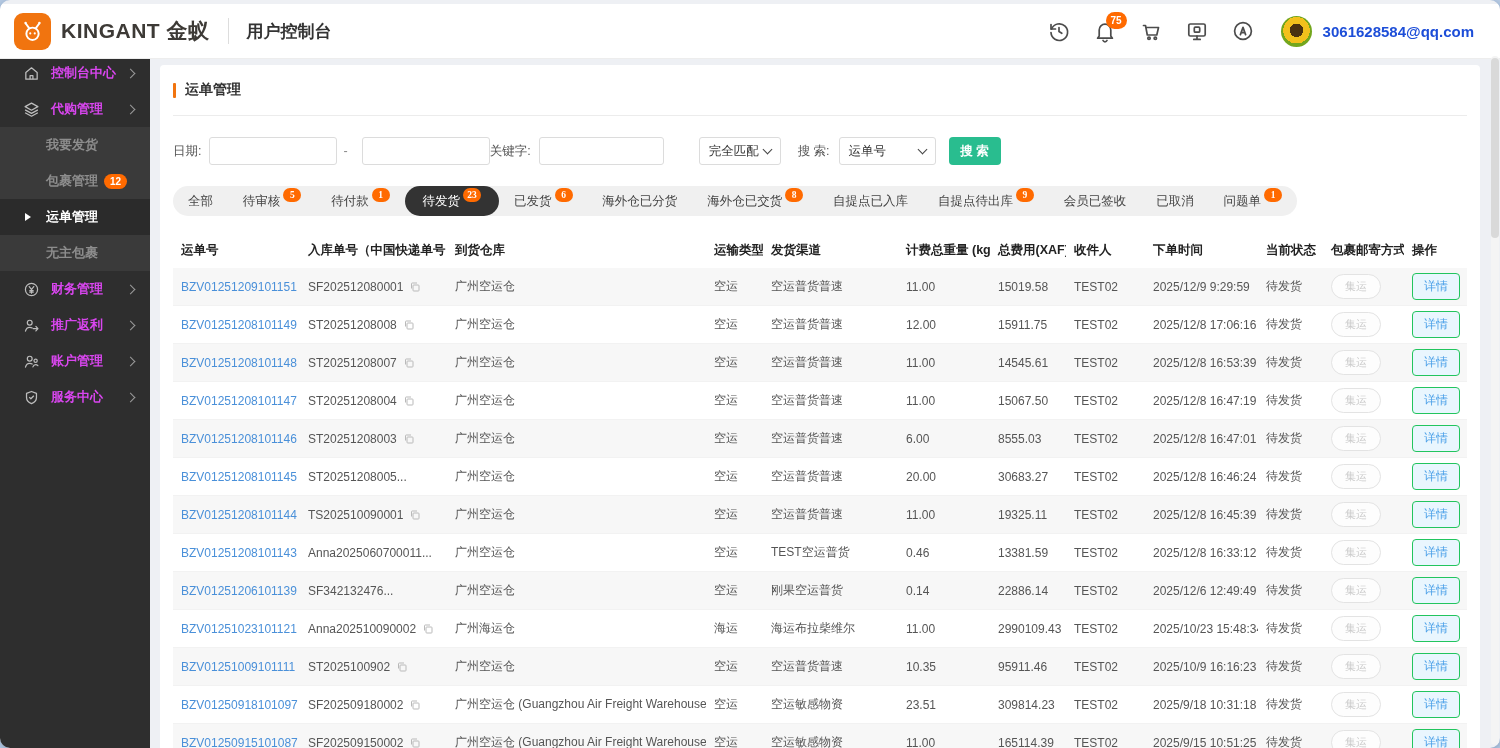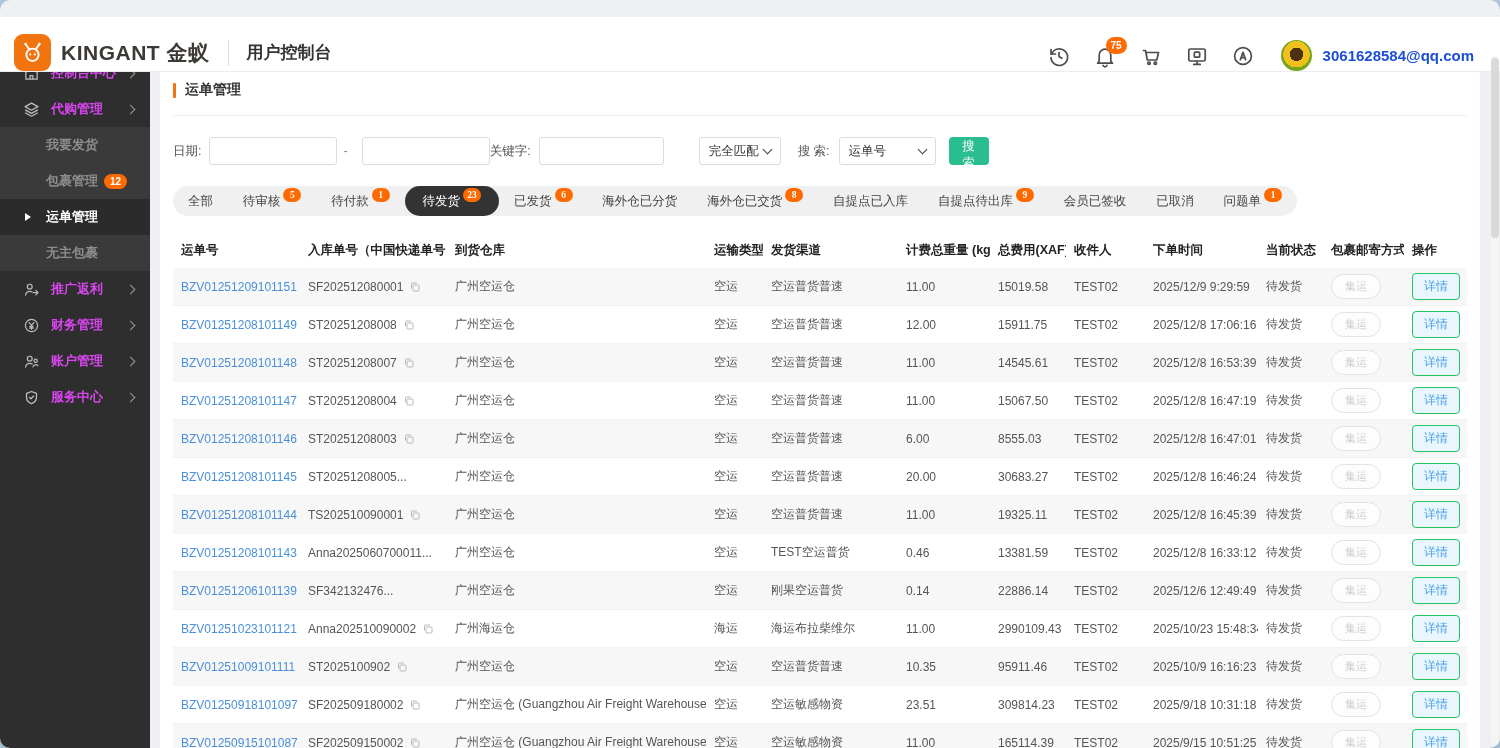--- a/index.html
+++ b/index.html
@@ -1,19 +1,19 @@
 <!DOCTYPE html>
 <html><head>
 <meta charset="utf-8">
 <style>
   html,body{margin:0;padding:0;background:#b9cde5;font-family:"Liberation Sans","DejaVu Sans",sans-serif;}
   .window{position:relative;width:1500px;height:748px;background:#eef0f4;border-radius:10px;overflow:hidden;box-shadow:0 2px 8px rgba(30,60,110,.35);}
 
   
-  .topbar{position:absolute;top:17px;left:0;right:0;height:55px;background:#fff;border-bottom:1px solid #ededed;display:flex;align-items:flex-end;justify-content:space-between;padding:0 26px 0 14px;box-sizing:border-box;z-index:9;}
+  .topbar{position:absolute;top:4px;left:0;right:0;height:55px;background:#fff;border-bottom:1px solid #ededed;display:flex;align-items:center;justify-content:space-between;padding:0 26px 0 14px;box-sizing:border-box;z-index:9;}
   .h-left{display:flex;align-items:center;}
   .logo{width:37px;height:37px;border-radius:9px;background:#f1740f;display:flex;align-items:center;justify-content:center;}
   .logo svg{width:27px;height:27px;}
   .brand{font-size:21px;font-weight:800;color:#3d3a36;margin-left:10px;letter-spacing:.5px;}
   .h-div{width:1px;height:26px;background:#ddd;margin:0 18px;}
   .console{font-size:17px;font-weight:700;color:#333;}
   .h-right{display:flex;align-items:center;}
   .hicon{position:relative;width:24px;height:24px;margin-left:22px;color:#4c4c4c;cursor:pointer;}
   .hicon svg{width:24px;height:24px;}
   .hbadge{position:absolute;top:-7px;right:-10px;min-width:17px;height:17px;line-height:17px;border-radius:9px;background:#ff6a00;color:#fff;font-size:10px;font-weight:700;text-align:center;padding:0 2px;}
@@ -47,21 +47,21 @@
   .fin{height:28px;border:1px solid #dcdcdc;border-radius:3px;box-sizing:border-box;outline:none;padding:0 8px;font-size:12px;background:#fff;}
   .in-date{width:128px;margin-left:8px;}
   .dash{margin:0 6px;color:#888;}
   .lab-kw{}
   .in-kw{width:125px;margin-left:8px;}
   .sel{height:28px;border:1px solid #dcdcdc;border-radius:3px;box-sizing:border-box;display:flex;align-items:center;justify-content:space-between;padding:0 9px;font-size:12.5px;color:#333;cursor:pointer;background:#fff;}
   .sel-match{width:82px;margin-left:35px;}
   .lab-search{margin-left:17px;}
   .sel-type{width:97px;margin-left:9px;}
   .schev{width:6px;height:6px;border-right:1.6px solid #444;border-bottom:1.6px solid #444;transform:rotate(45deg);margin-top:-3px;}
-  .searchbtn{width:40px;height:28px;margin-left:13px;background:#29bd8f;border:none;border-radius:4px;color:#fff;font-size:12.5px;font-weight:400;cursor:pointer;font-family:inherit;}
+  .searchbtn{width:52px;height:28px;margin-left:13px;background:#29bd8f;border:none;border-radius:4px;color:#fff;font-size:12.5px;font-weight:700;cursor:pointer;font-family:inherit;}
 
   .tabs{margin-top:21px;height:30px;width:1124px;background:#f0f0f0;border-radius:15px;display:flex;align-items:center;}
   .tab{flex:1 1 auto;height:30px;display:flex;align-items:center;justify-content:center;font-size:12.5px;color:#444;cursor:pointer;white-space:nowrap;padding:0 12px;border-radius:15px;font-family:Liberation Serif, serif;}
   .tab.active{background:#333;color:#fff;flex:0 0 auto;padding:0 18px;}
   .tbadge{min-width:14px;height:14px;line-height:14px;border-radius:8px;background:#ff6a00;color:#fff;font-size:9.5px;font-weight:700;text-align:center;padding:0 2px;margin-left:3px;position:relative;top:-6px;}
 
   table{margin-top:16px;width:1294px;border-collapse:collapse;table-layout:fixed;font-size:12px;color:#555;}
   thead th{height:36px;text-align:left;padding:0 8px;font-size:12.5px;font-weight:700;color:#222;white-space:nowrap;overflow:hidden;}
   tbody td{height:37px;padding:0 8px;white-space:nowrap;overflow:hidden;border-bottom:1px solid #f2f2f2;}
   tbody tr:nth-of-type(odd){background:#f7f7f7;}
@@ -186,38 +186,38 @@
         <div class="sitem">
 
           <span>无主包裹</span>
 
         </div>
       </div>
     <div>
 
         <div class="mitem">
           <span class="mi">
+            <svg viewBox="0 0 24 24" fill="none" stroke="currentColor" stroke-width="1.7" stroke-linecap="round">
+              <circle cx="12" cy="12" r="8.6"></circle>
+              <path d="M8.8 7.8 12 12l3.2-4.2M12 12v5.2M9.6 13.6h4.8M9.6 15.8h4.8"></path>
+            </svg>
+          </span>
+          <span class="mlabel">财务管理</span>
+          <span class="chev chev-right"></span>
+        </div>
+
+        <div class="mitem">
+          <span class="mi">
             <svg viewBox="0 0 24 24" fill="none" stroke="currentColor" stroke-width="1.7" stroke-linecap="round" stroke-linejoin="round">
               <circle cx="9.5" cy="8" r="3.4"></circle>
               <path d="M3.5 20c.8-3.5 3.2-5.4 6-5.4 1.3 0 2.5.4 3.5 1"></path>
               <path d="M14.5 16.5H21M18.2 13.3l2.9 3.2-2.9 3.2"></path>
             </svg>
           </span>
           <span class="mlabel">推广返利</span>
-          <span class="chev chev-right"></span>
-        </div>
-
-        <div class="mitem">
-          <span class="mi">
-            <svg viewBox="0 0 24 24" fill="none" stroke="currentColor" stroke-width="1.7" stroke-linecap="round">
-              <circle cx="12" cy="12" r="8.6"></circle>
-              <path d="M8.8 7.8 12 12l3.2-4.2M12 12v5.2M9.6 13.6h4.8M9.6 15.8h4.8"></path>
-            </svg>
-          </span>
-          <span class="mlabel">财务管理</span>
           <span class="chev chev-right"></span>
         </div>
 
         <div class="mitem">
           <span class="mi">
             <svg viewBox="0 0 24 24" fill="none" stroke="currentColor" stroke-width="1.7" stroke-linecap="round" stroke-linejoin="round">
               <circle cx="9.5" cy="8" r="3.4"></circle>
               <path d="M3.5 20c.8-3.5 3.2-5.4 6-5.4 1.3 0 2.5.4 3.5 1"></path>
               <circle cx="17.8" cy="11" r="2.3"></circle>
               <path d="M14 19.5c.6-2 2-3.2 3.8-3.2 1.3 0 2.4.6 3.2 1.6"></path>

